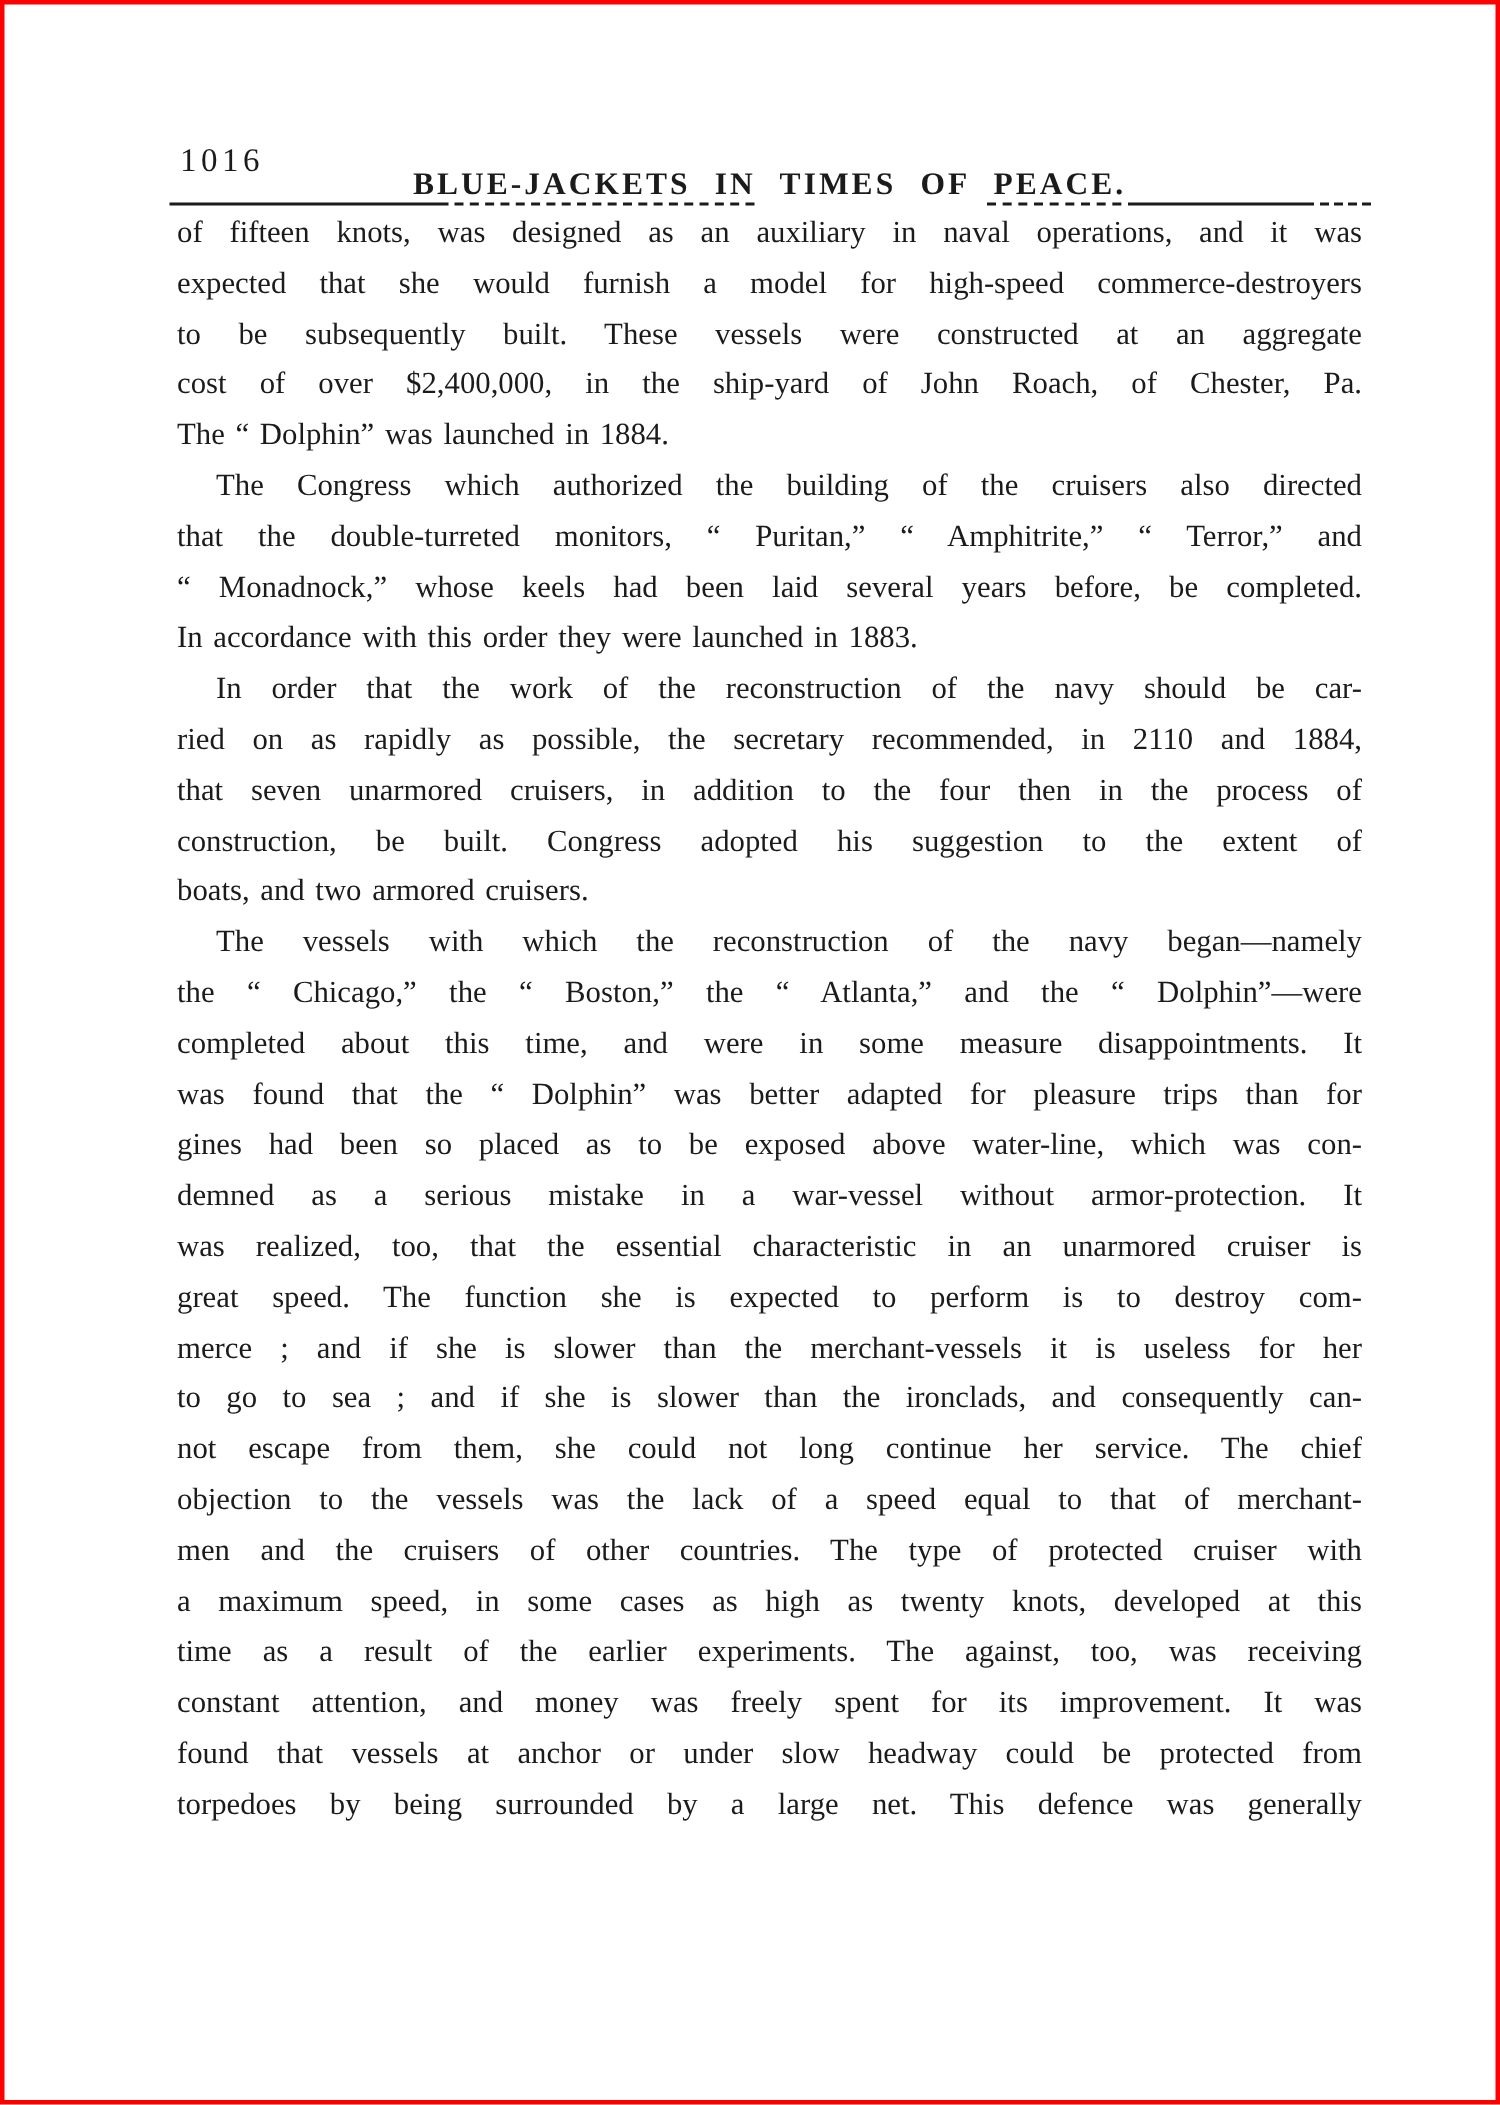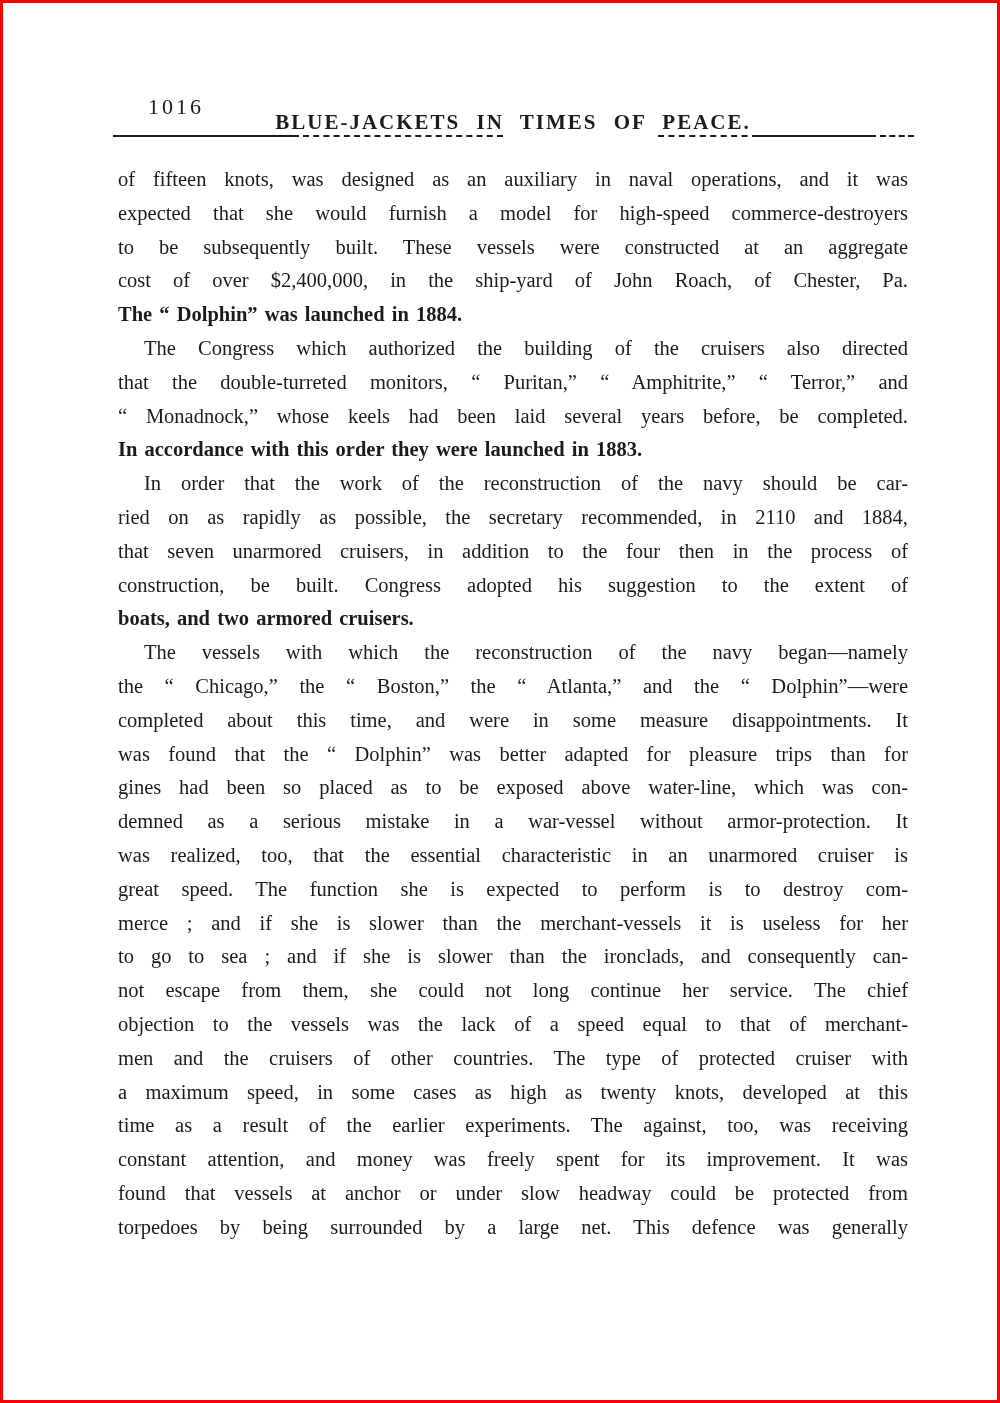--- a/index.html
+++ b/index.html
@@ -24,21 +24,20 @@
   }
   .header-row {
     position: relative;
     height: 30px;
   }
   .folio {
     position: absolute; left: 2px; top: 0;
     font-size: 22px;
     letter-spacing: 3px;
     color: var(--ink, #1b1b1b);
-    margin-left: 28px;
   }
   .running-head {
     position: absolute; left: 50%; top: 1px;
     transform: translateX(-50%);
     white-space: nowrap;
     font-size: 21px;
     font-weight: 600;
     letter-spacing: 2px;
     word-spacing: 9px;
     color: var(--ink, #1b1b1b);
@@ -49,31 +48,31 @@
     height: 4px;
     margin-top: 11px;
   }
   .rule span { position: absolute; top: 0; height: 0; display: block; }
   .rule .seg-a { left: -5px;  width: 186px; border-top: 2px solid var(--ink, #1b1b1b); }
   .rule .seg-b { left: 185px; width: 200px; border-top: 2px dashed var(--ink, #1b1b1b); }
   .rule .seg-c { left: 540px; width: 100px; border-top: 2px dashed var(--ink, #1b1b1b); }
   .rule .seg-d { left: 640px; width: 118px; border-top: 2px solid var(--ink, #1b1b1b); }
   .rule .seg-e { left: 762px; width: 34px;  border-top: 2px dashed var(--ink, #1b1b1b); }
   .body-text {
-    margin-top: 24px;
+    margin-top: 0;
   }
   .line {
     font-size: 20.5px;
     line-height: 33.8px;
     word-spacing: 2px;
     text-align: justify;
     text-align-last: justify;
     white-space: normal;
   }
-  .line.plast { text-align-last: left; font-weight: bold; }
+  .line.plast { text-align-last: left; }
   .line.indent { text-indent: 26px; }
 </style>
 </head>
 <body style="--frame_red: #ff0000; --ink: #1b1b1b; --paper: #ffffff;">
 
 <div class="red-frame"></div>
 
 <div class="page">
   <div class="header-row">
     <span class="folio">1016</span>

